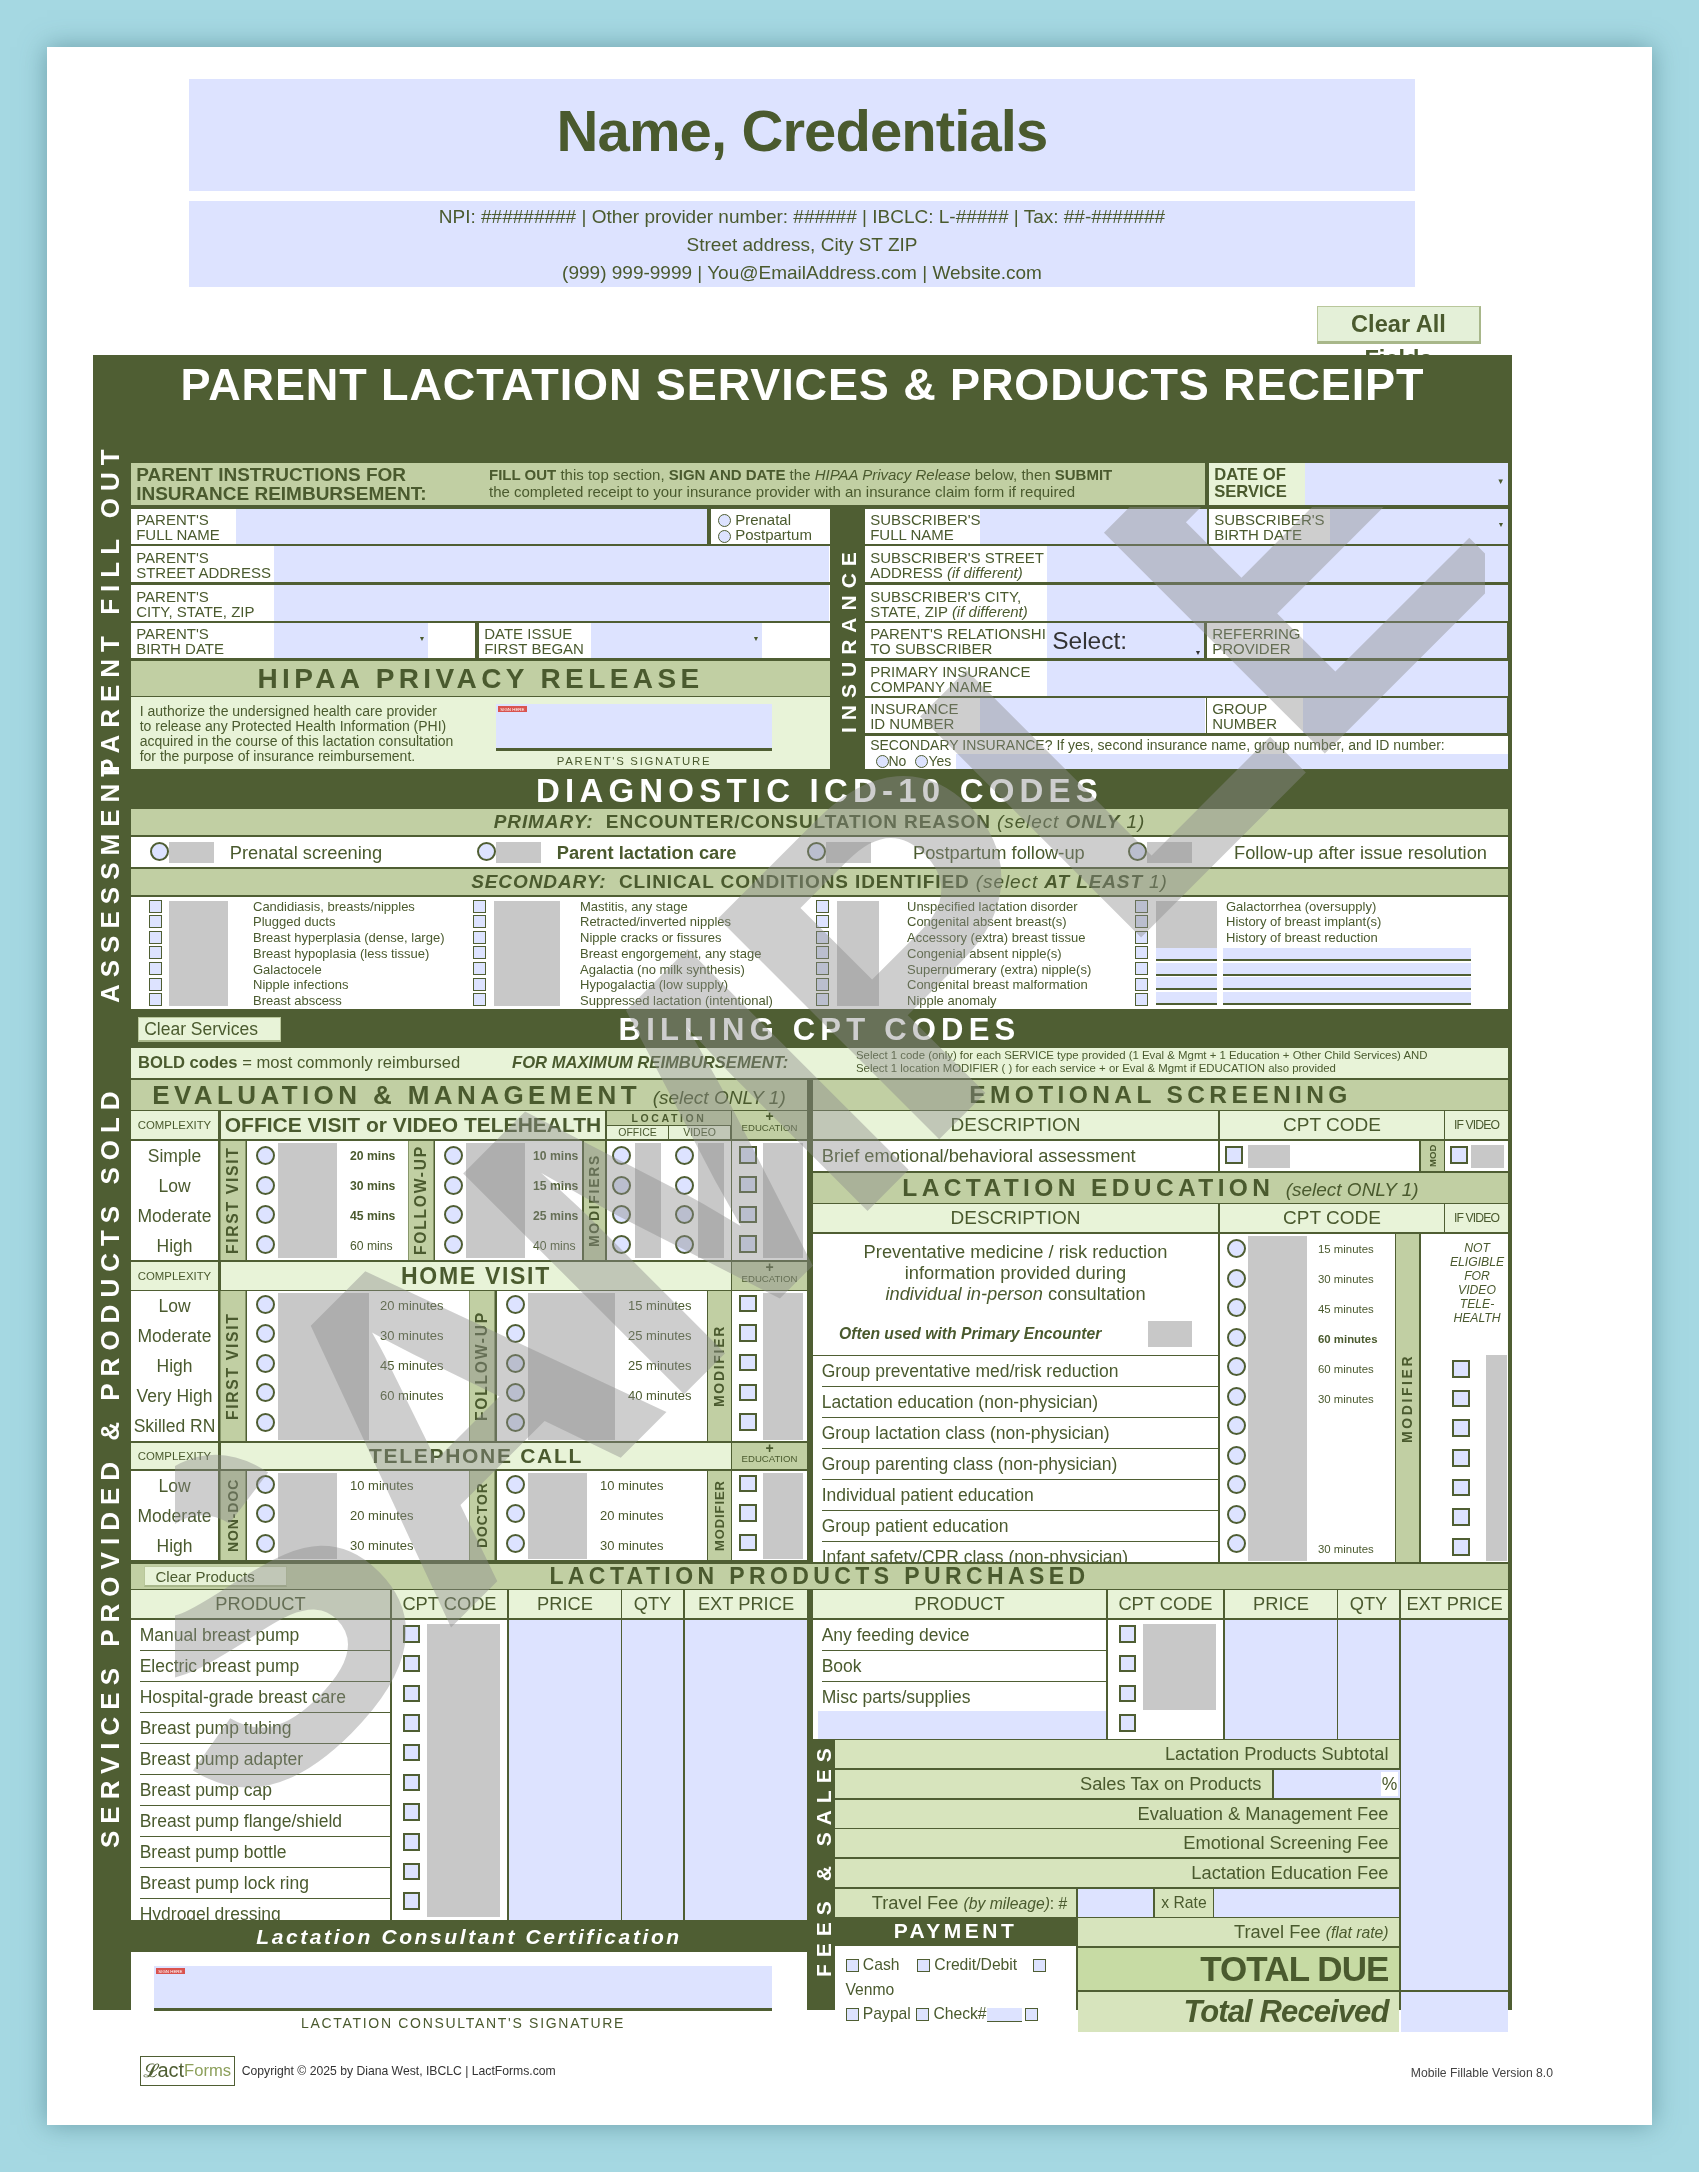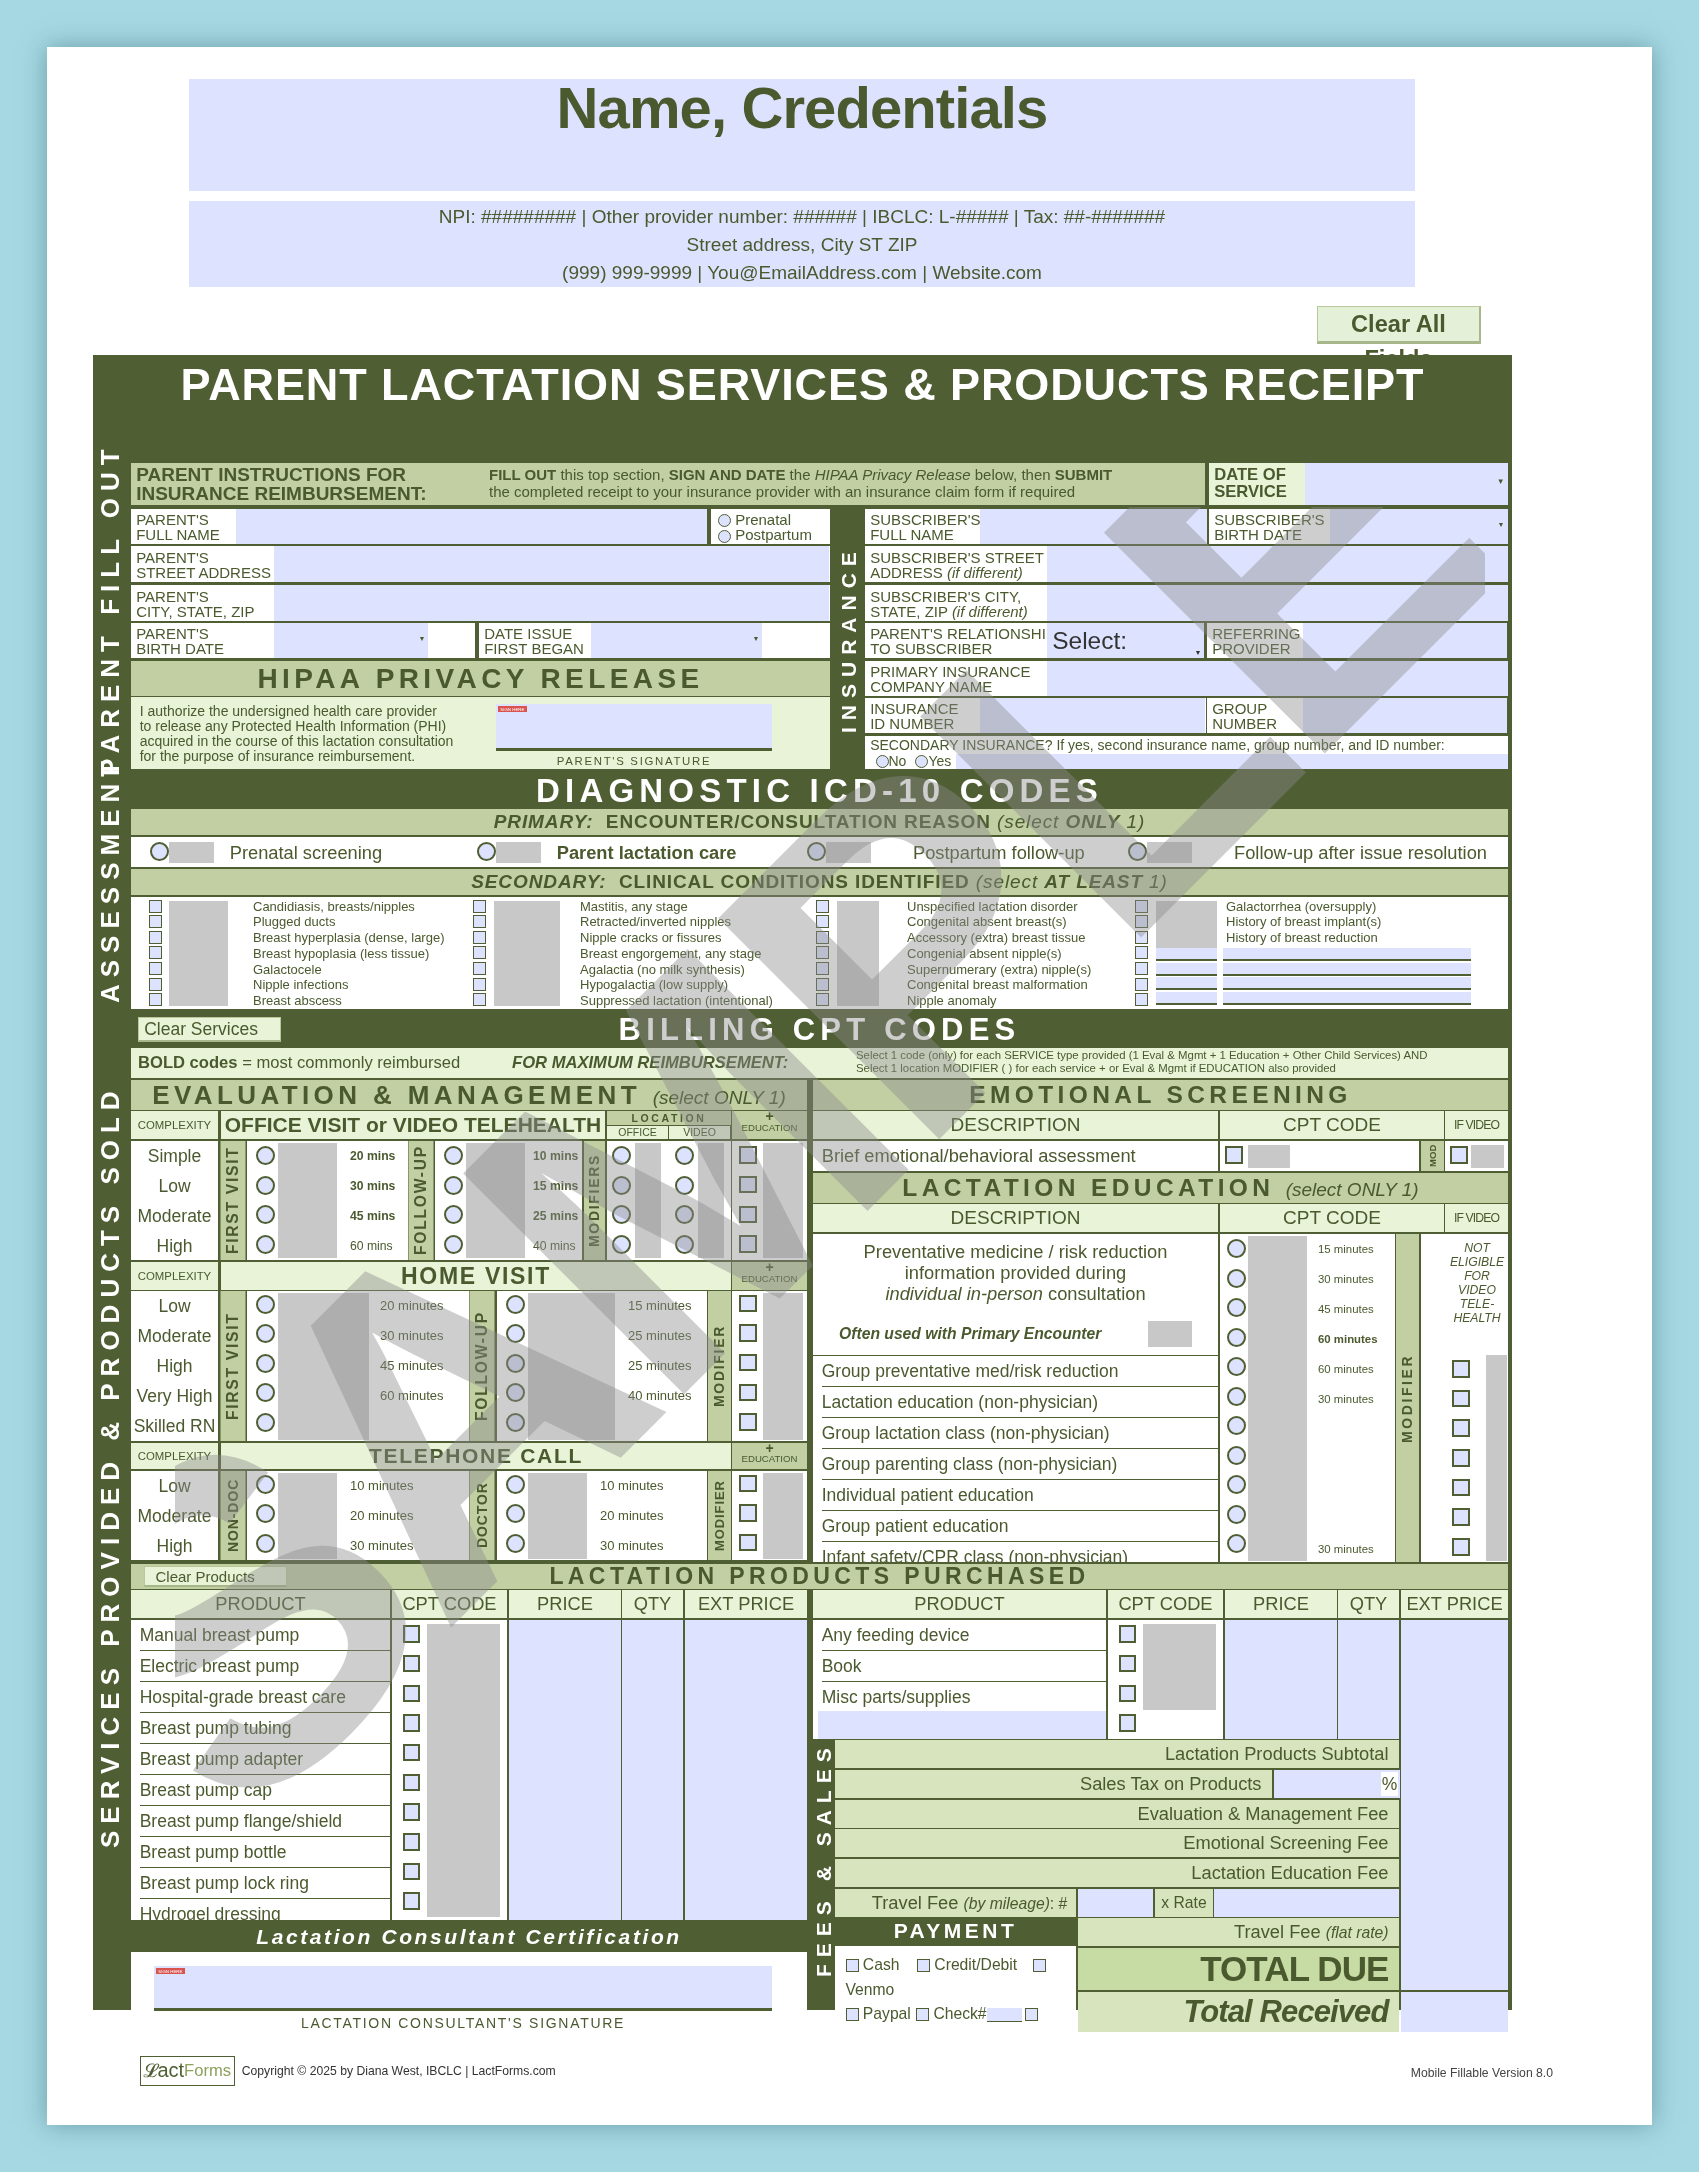--- a/index.html
+++ b/index.html
@@ -2,21 +2,21 @@
 <html style="font-size:14px"><head>
 <meta charset="utf-8">
 <style>
   * { box-sizing: border-box; margin: 0; padding: 0; }
   html, body { width: 1700px; height: 2172px; background: #a5d8e2; overflow: hidden; }
   body { font-family: "Liberation Sans", "DejaVu Sans", sans-serif; color: #4a5a2e; position: relative; }
   .page { position: absolute; left: 47px; top: 47px; width: 1605px; height: 2078px; background: #fff; box-shadow: 0 0 24.5px rgba(60,110,120,0.55); }
   .hdr-box { position: absolute; left: 189px; width: 1226px; background: #dde3ff; text-align: center; color: #4a5a2e; }
   .hdr-top { top: 79px; height: 112px; }
   .hdr-bot { top: 201px; height: 86px; }
-  .hdr-name { font-size: 58px; font-weight: bold; line-height: 1; margin-top: 0; letter-spacing: -0.9px; }
+  .hdr-name { font-size: 58px; font-weight: bold; line-height: 1; margin-top: 23px; letter-spacing: -0.9px; }
   .hdr-title { font-size: 23.6px; margin-top: 10.5px; letter-spacing: 0.4px; }
   .hdr-line { font-size: 19px; line-height: 28px; }
   .hdr-bot .hdr-line:first-child { margin-top: 1.7px; }
   .clear-all { position: absolute; left: 1317px; top: 306px; width: 164px; height: 38px; background: #e4f0d8; border: 0.9px solid #b9c79b; border-bottom: 3.5px solid #a8b78a; border-right: 2.6px solid #a8b78a; font-size: 23.6px; font-weight: bold; color: #4a5a2e; text-align: center; line-height: 35px; font-family: "Liberation Sans", sans-serif; }
 
   .form { position: absolute; left: 93px; top: 355px; width: 1419px; height: 1655px; background: #4f5e33; }
   .form-title { position: absolute; left: 0; top: 3.5px; width: 100%; text-align: center; color: #fff; font-size: 45px; font-weight: bold; letter-spacing: 0.9px; }
   .abs { position: absolute; }
   .side { position: absolute; color: #fff; font-weight: bold; letter-spacing: 7px; font-size: 26px; writing-mode: vertical-rl; transform: rotate(180deg); text-align: center; white-space: nowrap; }
   .side-sm { font-size: 21px; letter-spacing: 7px; }

